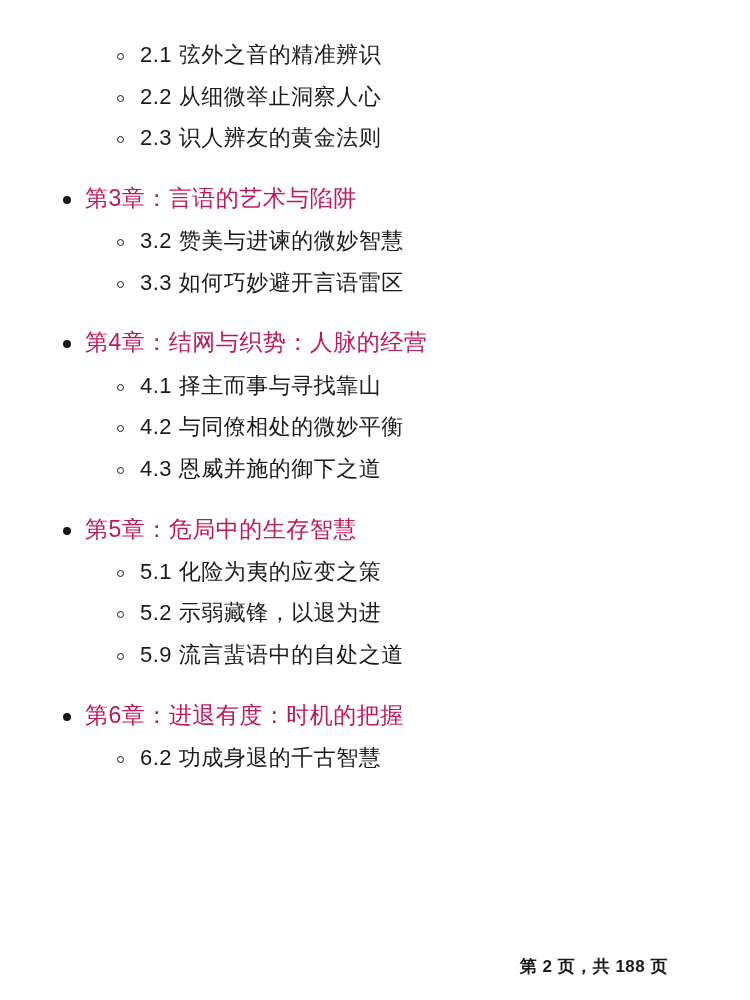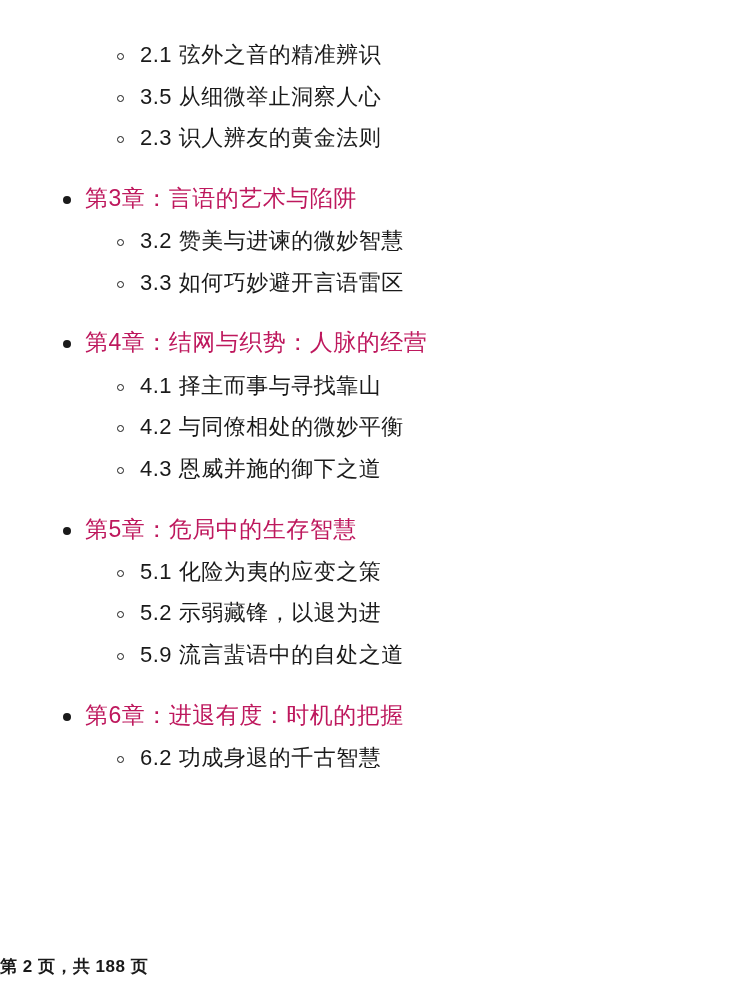--- a/index.html
+++ b/index.html
@@ -81,38 +81,38 @@
     margin-top: 12px;
   }
   .sections .section + .section {
     margin-top: 12px;
   }
   .footer {
     position: absolute;
     left: 0;
     right: 0;
     bottom: 22px;
-    text-align: left;
+    text-align: right;
     font-size: 17px;
     font-weight: bold;
     color: #1a1a1a;
     letter-spacing: 0.5px;
   }
 </style>
 </head>
 <body>
 
 <div class="page">
 
   <div class="toc">
 
     <div class="group">
       <div class="sections" style="margin-top:0;">
         <div class="section">2.1 弦外之音的精准辨识</div>
-        <div class="section">3.5 从细微举止洞察人心</div>
+        <div class="section">2.2 从细微举止洞察人心</div>
         <div class="section">2.3 识人辨友的黄金法则</div>
       </div>
     </div>
 
     <div class="group" style="margin-top:30px;">
       <div class="chapter">第3章：言语的艺术与陷阱</div>
       <div class="sections">
         <div class="section">3.2 赞美与进谏的微妙智慧</div>
         <div class="section">3.3 如何巧妙避开言语雷区</div>
       </div>

